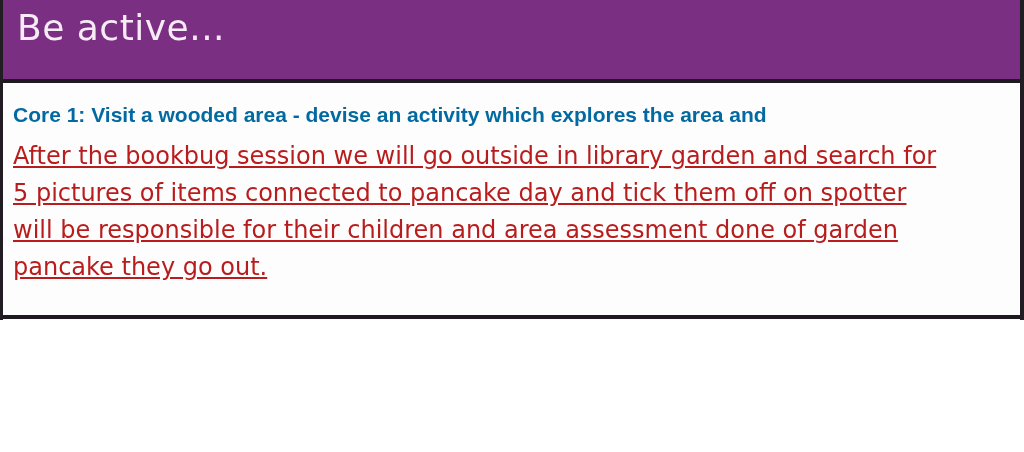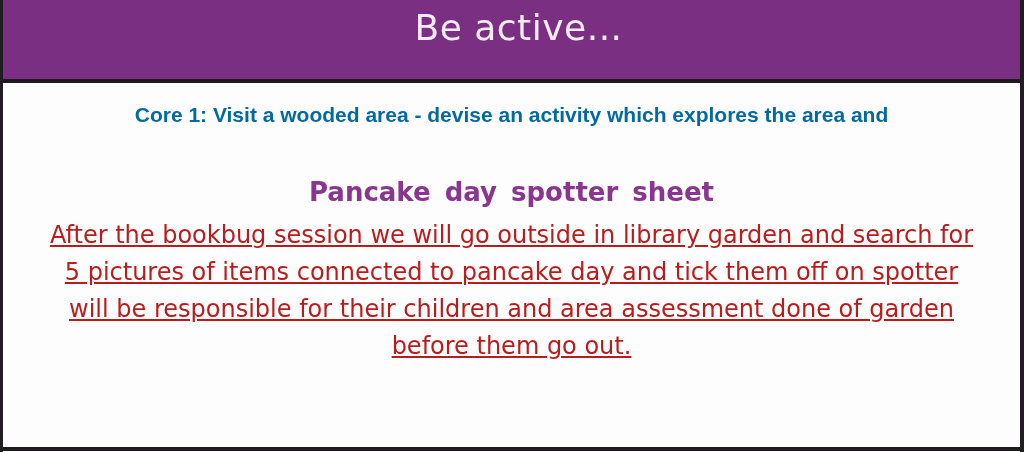--- a/index.html
+++ b/index.html
@@ -1,26 +1,25 @@
 <!DOCTYPE html>
 <html><head>
 <meta charset="utf-8">
 <style>
   * { margin: 0; padding: 0; box-sizing: border-box; }
   html, body { background: #ffffff; }
   .page {
     position: relative;
     width: 1024px;
-    height: 452px;
+    height: 320px;
     background: #fdfdfd;
     border-left: 3px solid #221d22;
     border-right: 4px solid #221d22;
     overflow: hidden;
     font-family: "DejaVu Sans", sans-serif;
-    text-align: center;
   }
   .header-bar {
     position: absolute;
     top: 0; left: 0; right: 0;
     height: 83px;
     background: #7b2f82;
     border-bottom: 4px solid #1f1a1f;
     padding: 7px 0 0 14px;
   }
   .header-title {
@@ -74,26 +73,25 @@
   <div class="header-bar">
     <span class="header-title">Be active...</span>
   </div>
 
   <div class="body-area">
 
     <div class="prompt-block">
       <div class="text-line">Core 1: Visit a wooded area - devise an activity which explores the area and</div>
     </div>
 
-    <div class="answer-heading">Pancake day spotter sheet</div>
 
     <div class="answer-paragraph">
       <div class="text-line">After the bookbug session we will go outside in library garden and search for</div>
       <div class="text-line">5 pictures of items connected to pancake day and tick them off on spotter</div>
       <div class="text-line">will be responsible for their children and area assessment done of garden</div>
-      <div class="text-line">before them go out.</div>
+      <div class="text-line">pancake they go out.</div>
     </div>
 
   </div>
 
   <div class="bottom-rule"></div>
 
 </div>
 
 </body></html>

